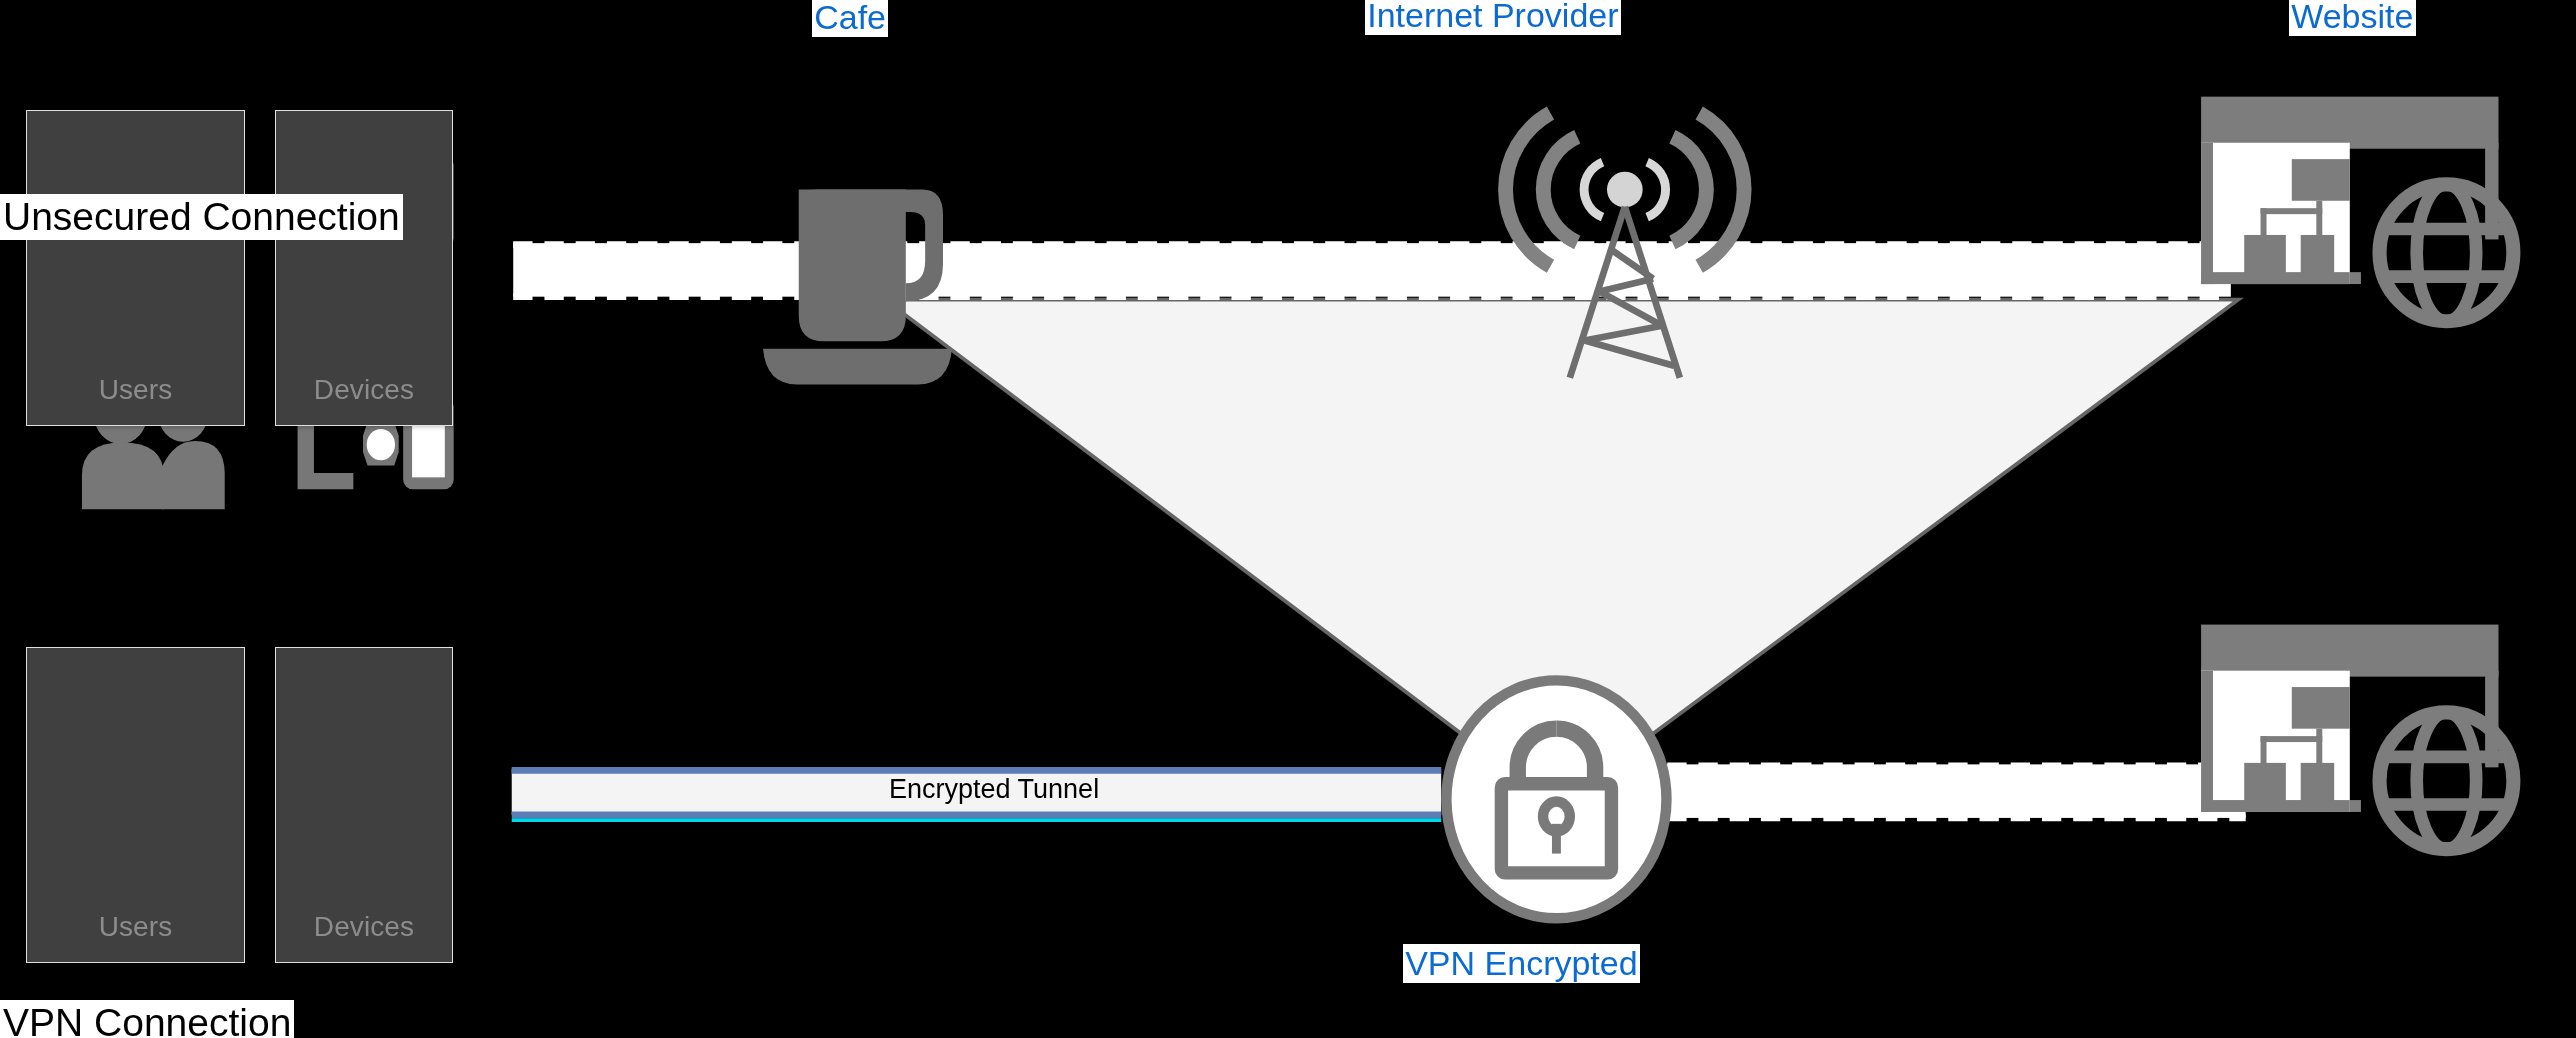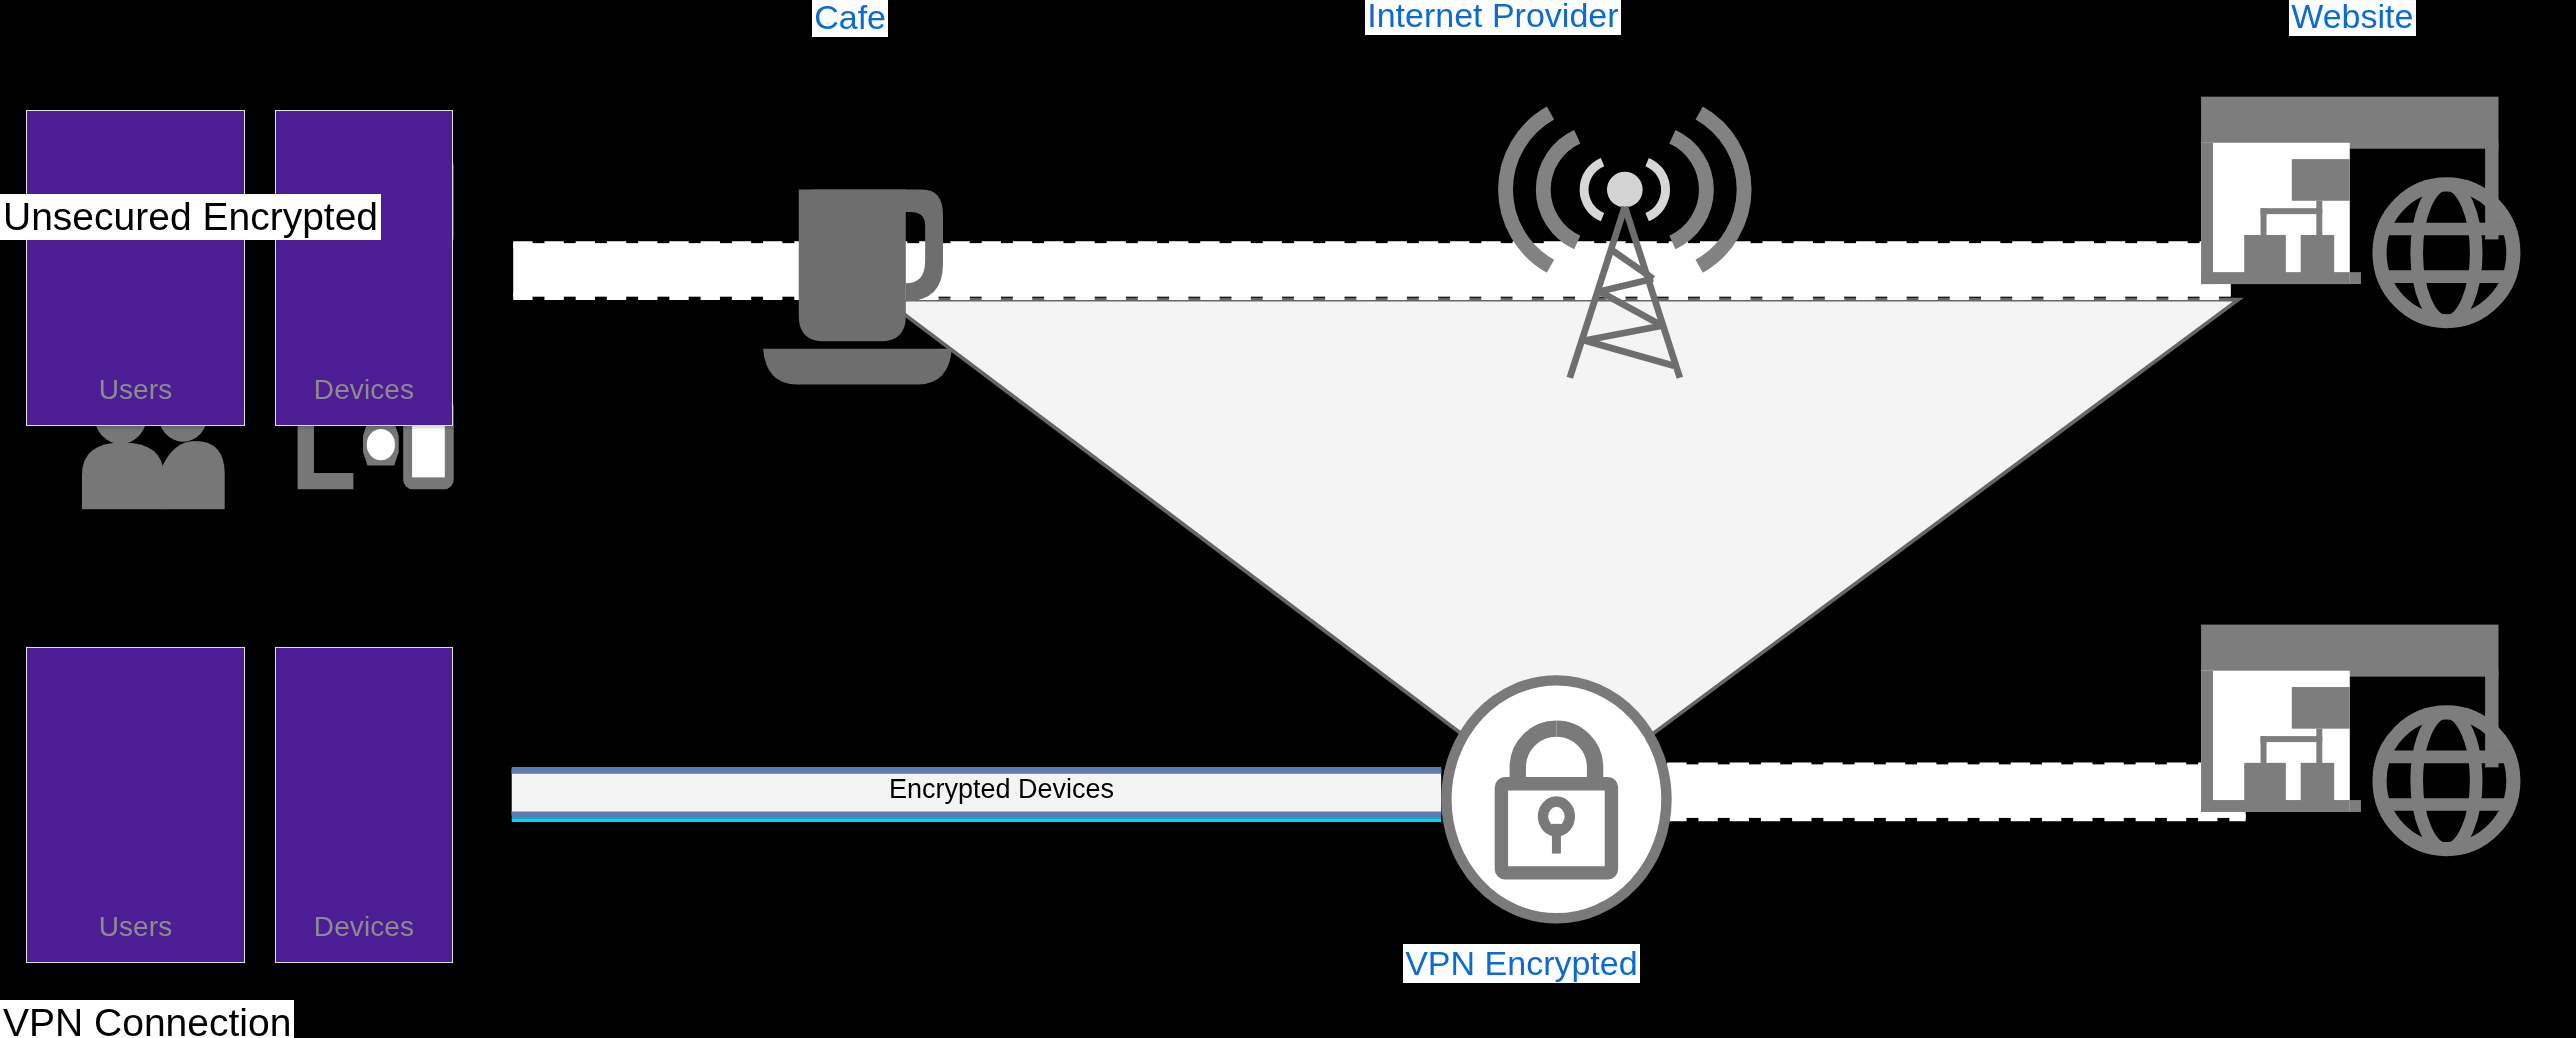--- a/index.html
+++ b/index.html
@@ -19,21 +19,21 @@
     position: absolute;
     left: 0;
     top: 0;
     width: 2576px;
     height: 1038px;
   }
 
   
   .node-box {
     position: absolute;
-    background: #4c1d95;
+    background: #404040;
     border: 1.5px solid #e0e0e0;
     box-shadow: 2.2px 2.2px 3.7px rgba(0,0,0,0.18);
     box-sizing: border-box;
   }
   .node-label {
     position: absolute;
     left: 0;
     right: 0;
     bottom: 19.3px;
     text-align: center;
@@ -205,22 +205,22 @@
   <div class="node-box" style="left:275px; top:647px; width:178px; height:316px;">
     <div class="node-label">Devices</div>
   </div>
 
   <div class="lbl lbl-blue" style="left:812px; top:-2.2px;">Cafe</div>
 
   <div class="lbl lbl-blue" style="left:1365px; top:-3.7px;">Internet Provider</div>
 
   <div class="lbl lbl-blue" style="left:2289px; top:-3px;">Website</div>
 
-  <div class="lbl lbl-black" style="left:0px; top:194px;">Unsecured Encrypted</div>
-
-  <div class="lbl lbl-tunnel" style="left:889px; top:775px;">Encrypted Devices</div>
+  <div class="lbl lbl-black" style="left:0px; top:194px;">Unsecured Connection</div>
+
+  <div class="lbl lbl-tunnel" style="left:889px; top:775px;">Encrypted Tunnel</div>
 
   <div class="lbl lbl-blue" style="left:1403px; top:944px;">VPN Encrypted</div>
 
   <div class="lbl lbl-black" style="left:0px; top:1000px;">VPN Connection</div>
 
 </div>
 
 
 </body></html>

